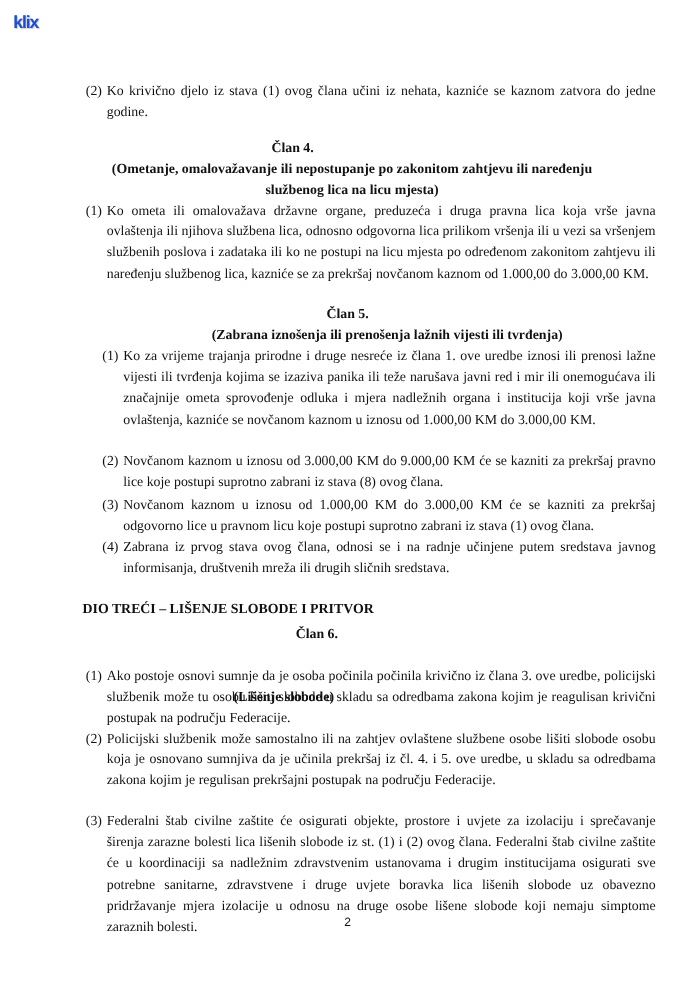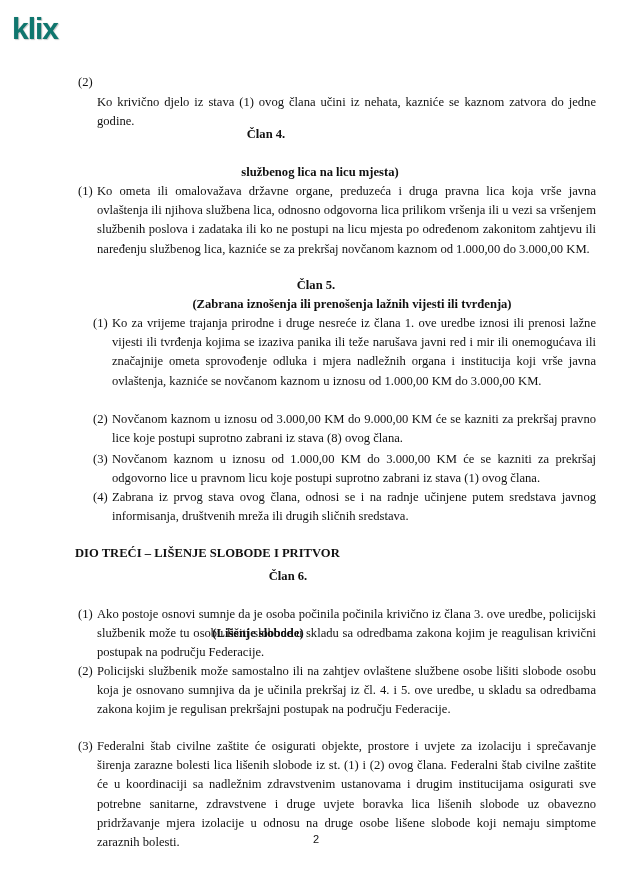--- a/index.html
+++ b/index.html
@@ -1,40 +1,40 @@
 <!DOCTYPE html>
 <html><head>
 <meta charset="utf-8">
 <style>
   html, body { margin:0; padding:0; background:#ffffff; }
   body { width:632px; height:894px; position:relative; overflow:hidden;
          font-family:"Liberation Serif", serif; color:#111; font-size:12.6px; }
   .logo { position:absolute; left:12px; top:12px; font-family:"Liberation Sans", sans-serif;
-          font-weight:bold; font-size:30px; letter-spacing:-1px; color:#0f766e;
+          font-weight:bold; font-size:16px; letter-spacing:-1px; color:#1d4ed8;
           text-shadow:0 0 1px #bbb, 1px 1px 1px #ccc; }
   .item { position:absolute; text-align:justify; line-height:19.2px; }
   .item .num { position:absolute; left:0; top:0; }
   .item .txt { display:block; text-align:justify; text-align-last:left; }
   .center { position:absolute; text-align:center; font-weight:bold; line-height:19px; }
   .part { position:absolute; left:75px; font-weight:bold; }
   .pno { position:absolute; left:0; width:632px; text-align:center; font-family:"Liberation Sans", sans-serif; font-size:11px; }
 </style>
 </head>
 <body>
 
 <div class="logo">klix</div>
 
 <div class="item" style="left:78px; top:73px; width:518px;">
   <span class="num">(2)</span>
-  <span class="txt" style="padding-left:19px;margin-top:20px;">Ko krivično djelo iz stava (1) ovog člana učini iz nehata, kazniće se kaznom zatvora do jedne godine.</span>
+  <span class="txt" style="padding-left:19px;">Ko krivično djelo iz stava (1) ovog člana učini iz nehata, kazniće se kaznom zatvora do jedne godine.</span>
 </div>
 
 <div class="center" style="left:0; width:532px; top:125px;">Član 4.</div>
 <div class="center" style="left:60px; width:520px; top:144px;">
-  <br>
+  <span>(Ometanje, omalovažavanje ili nepostupanje po zakonitom zahtjevu ili naređenju</span><br>
   <span>službenog lica na licu mjesta)</span>
 </div>
 <div class="item" style="left:78px; top:182px; width:518px;">
   <span class="num">(1)</span>
   <span class="txt" style="padding-left:19px;">Ko ometa ili omalovažava državne organe, preduzeća i druga pravna lica koja vrše javna ovlaštenja ili njihova službena lica, odnosno odgovorna lica prilikom vršenja ili u vezi sa vršenjem službenih poslova i zadataka ili ko ne postupi na licu mjesta po određenom zakonitom zahtjevu ili naređenju službenog lica, kazniće se za prekršaj novčanom kaznom od 1.000,00 do 3.000,00 KM.</span>
 </div>
 
 <div class="center" style="left:0; width:632px; top:276px;">Član 5.</div>
 <div class="center" style="left:0; width:632px; top:295px;padding-left:36px;">(Zabrana iznošenja ili prenošenja lažnih vijesti ili tvrđenja)</div>
 <div class="item" style="left:93px; top:314px; width:503px;">

